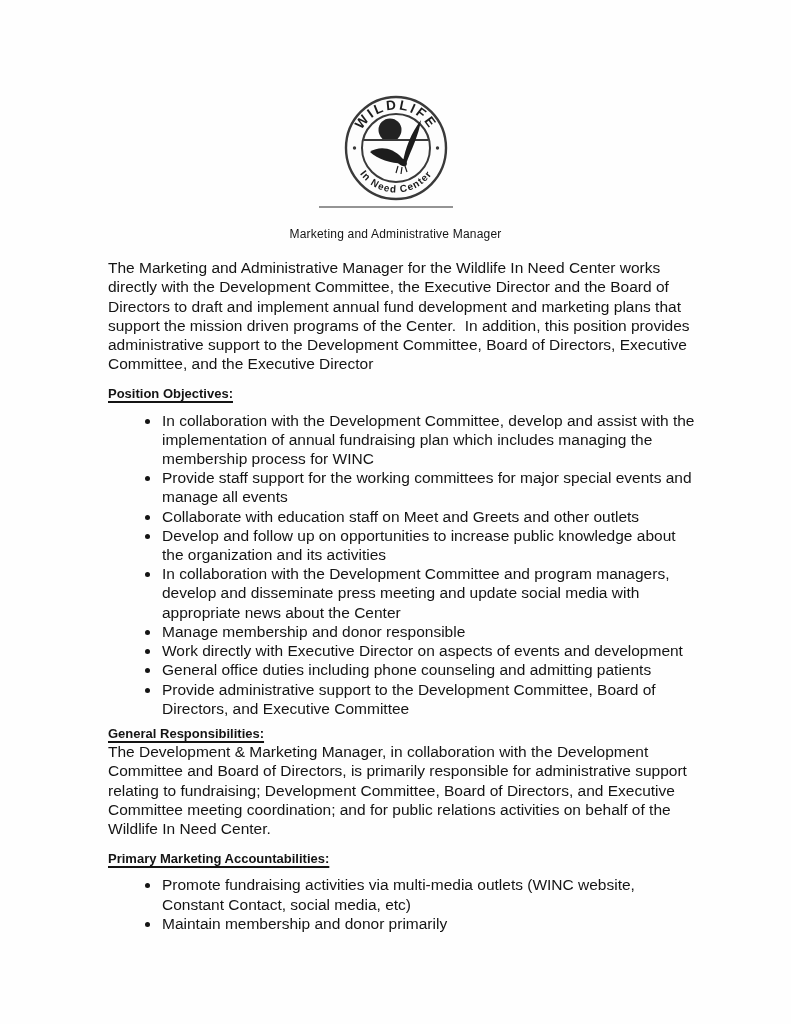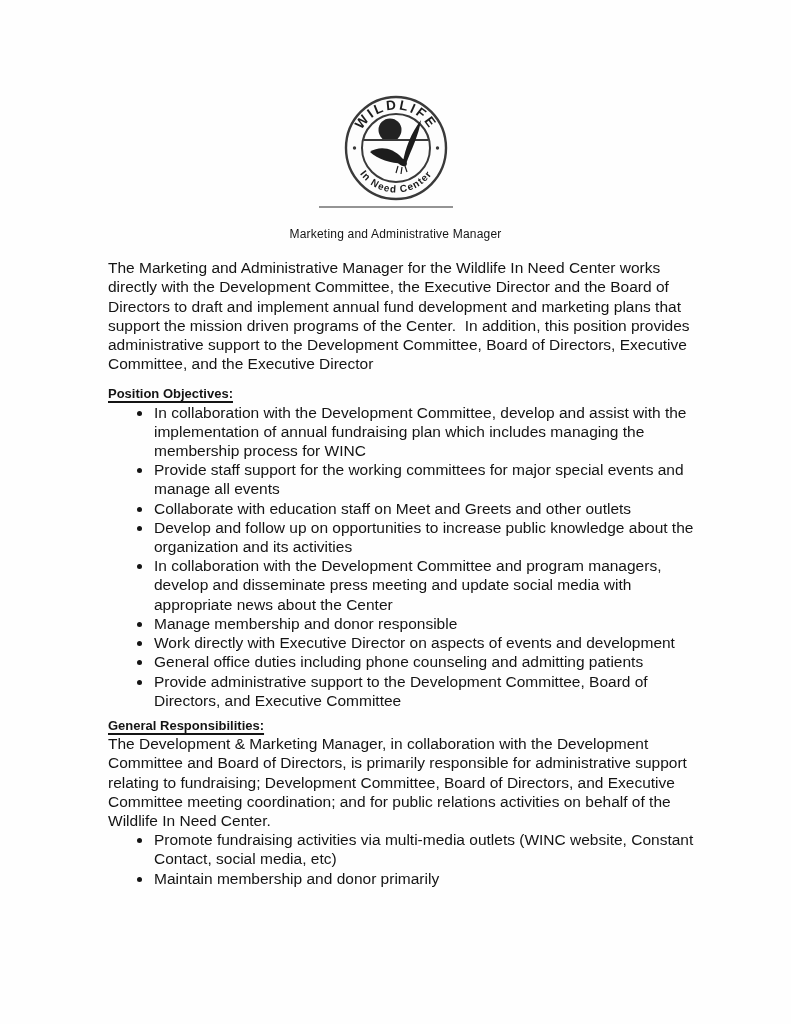--- a/index.html
+++ b/index.html
@@ -35,21 +35,21 @@
     font-weight: bold;
     font-size: 13px;
   }
   .sec-heading .u {
     text-decoration: underline;
     text-decoration-thickness: 1.5px;
     text-underline-offset: 2.5px;
   }
   .gr-heading { margin-top: 8px; }
   ul.bullets {
-    margin: 0; padding: 0 0 0 45px;
+    margin: 8px; padding: 0 0 0 45px;
     list-style: disc outside;
   }
   ul.bullets li { margin: 0; padding-left: 1px; }
   .body-par { margin: 0; }
 </style>
 </head>
 <body>
 
 <div class="page">
 
@@ -105,19 +105,22 @@
       <li>Work directly with Executive Director on aspects of events and development</li>
       <li>General office duties including phone counseling and admitting patients</li>
       <li>Provide administrative support to the Development Committee, Board of Directors, and Executive Committee</li>
     </ul>
 
     <div class="sec-heading gr-heading">
       <span class="u">General Responsibilities:</span>
     </div>
     <p class="body-par">The Development &amp; Marketing Manager, in collaboration with the Development Committee and Board of Directors, is primarily responsible for administrative support relating to fundraising; Development Committee, Board of Directors, and Executive Committee meeting coordination; and for public relations activities on behalf of the Wildlife In Need Center.</p>
 
+    <div class="sec-heading">
+      <span class="u">Primary Marketing Accountabilities:</span>
+    </div>
     <ul class="bullets">
       <li>Promote fundraising activities via multi-media outlets (WINC website, Constant Contact, social media, etc)</li>
       <li>Maintain membership and donor primarily</li>
     </ul>
 
   </div>
 </div>
 
 </body></html>

